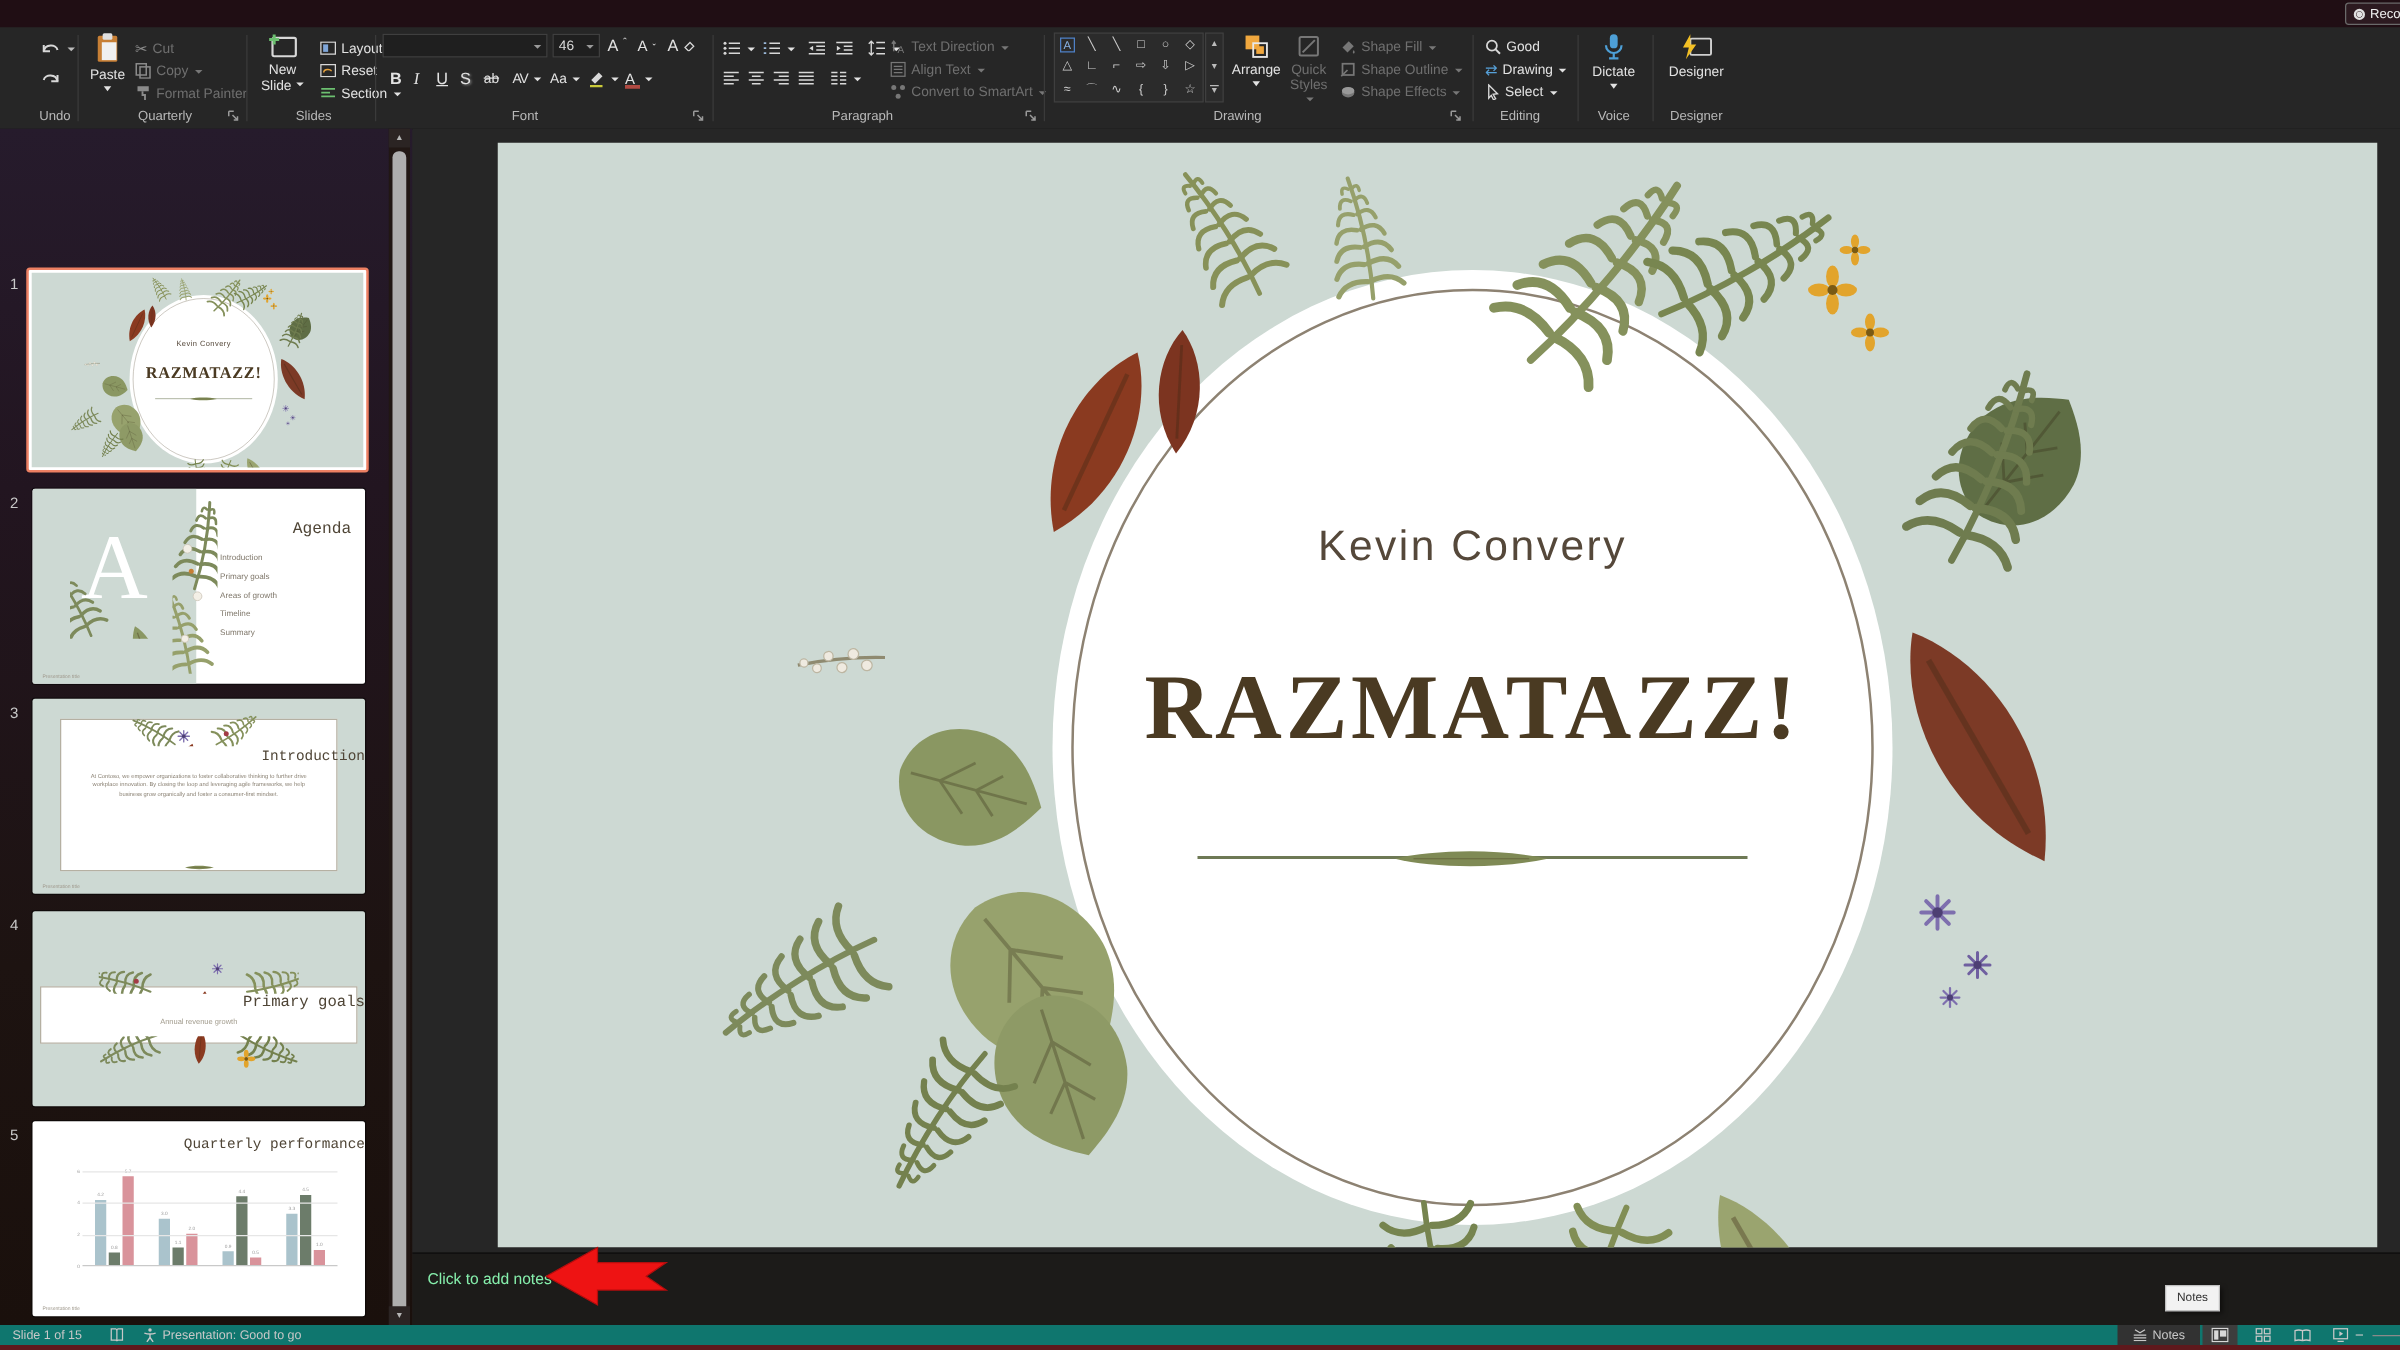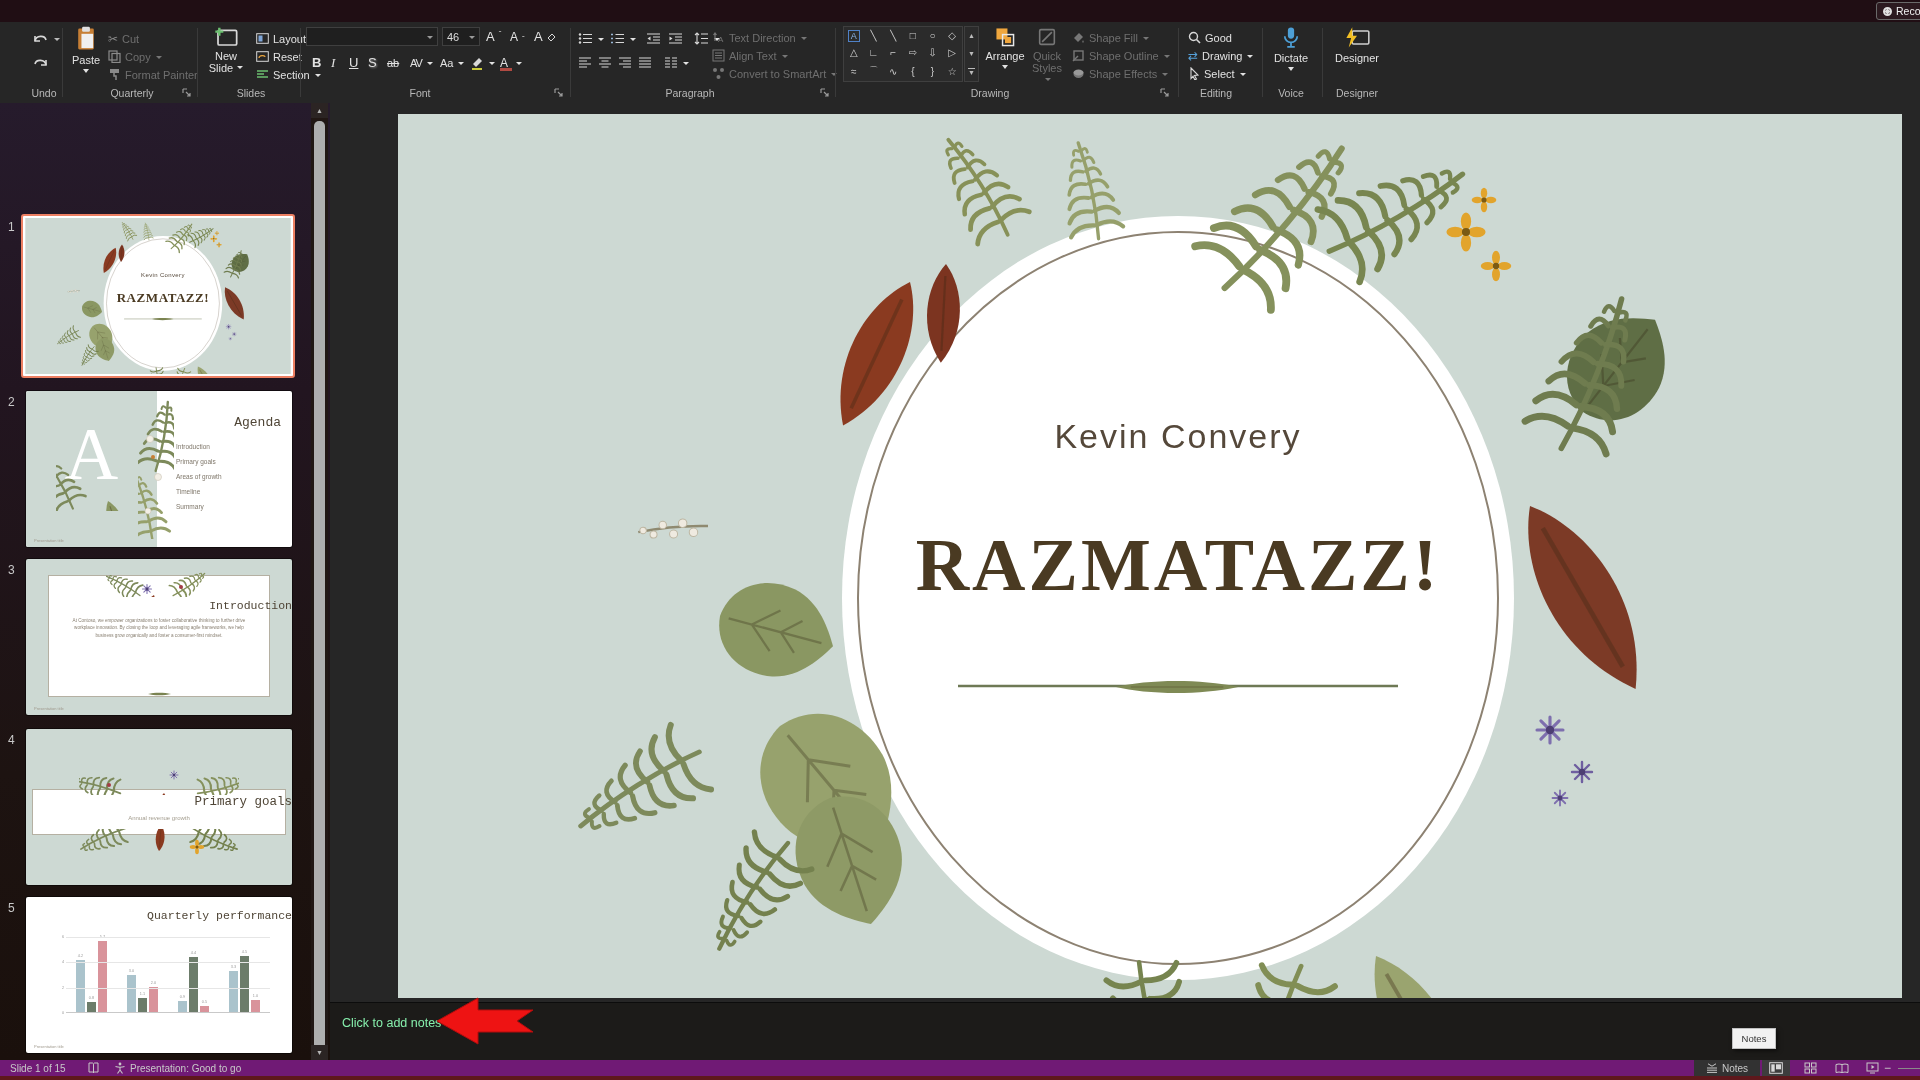--- a/index.html
+++ b/index.html
@@ -43,21 +43,21 @@
   .thumb-sel{position:absolute;left:21px;border:2px solid #ed8063;background:#fff;padding:2px;border-radius:3px;}
   .deck{display:block;}
   .deck-author{font-family:"Liberation Sans","DejaVu Sans",sans-serif;font-size:34px;fill:#55483a;letter-spacing:2px;}
   .deck-title{font-family:"Liberation Serif","DejaVu Serif",serif;font-size:74px;font-weight:bold;fill:#4a3a22;letter-spacing:3px;}
   .mini-title{position:absolute;width:100%;text-align:right;font-family:Liberation Mono, monospace;color:#4f4536;}
   .mini-footer{position:absolute;left:8px;bottom:4px;font-size:4px;color:#a09a8e;}
   .canvas{position:absolute;left:330px;top:103px;right:0;height:899px;background:#262626;}
   .notes-panel{position:absolute;left:330px;top:1002px;right:0;height:58px;background:#1c1b19;border-top:1px solid #0c0c0c;}
   .notes-ph{position:absolute;left:12px;top:13px;font-size:12.5px;color:#86efac;}
   
-  .statusbar{position:absolute;left:0;top:1060px;width:100%;height:16px;background:#701a75;color:#c8c8c8;font-size:10px;}
+  .statusbar{position:absolute;left:0;top:1060px;width:100%;height:16px;background:#0f766e;color:#c8c8c8;font-size:10px;}
   .redstrip{position:absolute;left:0;top:1076px;width:100%;height:4px;background:#5e181c;}
   .sb-item{position:absolute;top:0;height:16px;display:flex;align-items:center;gap:4px;}
   .viewbtn{position:absolute;top:0;height:16px;width:28px;display:flex;align-items:center;justify-content:center;}
   .viewbtn.on{background:#3d3d3d;}
   .tooltip{position:absolute;left:1732px;top:1028px;width:42px;height:19px;background:#f2f2f2;border:1px solid #c0c0c0;
            color:#333;font-size:9.5px;display:flex;align-items:center;justify-content:center;box-shadow:2px 2px 4px rgba(0,0,0,.5);}
   
   .vscroll{position:absolute;left:311px;top:103px;width:17px;height:957px;background:#211714;}
   .vthumb{position:absolute;left:3px;width:11px;border-radius:5px;background:#aeaeae;}
   .varrow{position:absolute;left:0;width:17px;height:15px;display:flex;align-items:center;justify-content:center;color:#b5b5b5;font-size:7px;background:#2b2423;}

